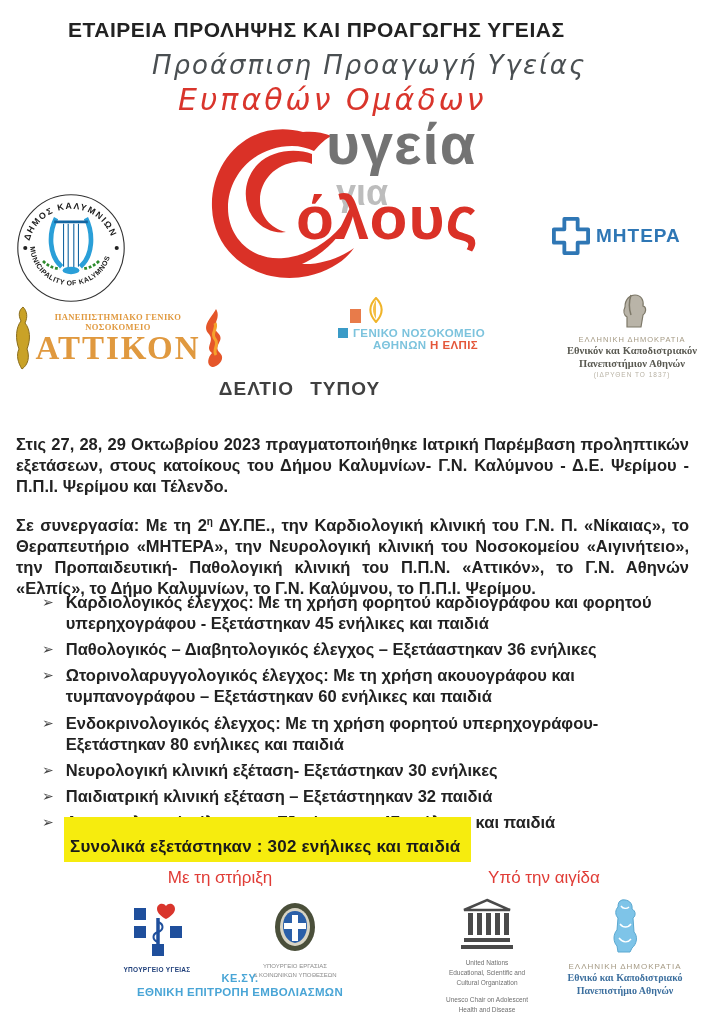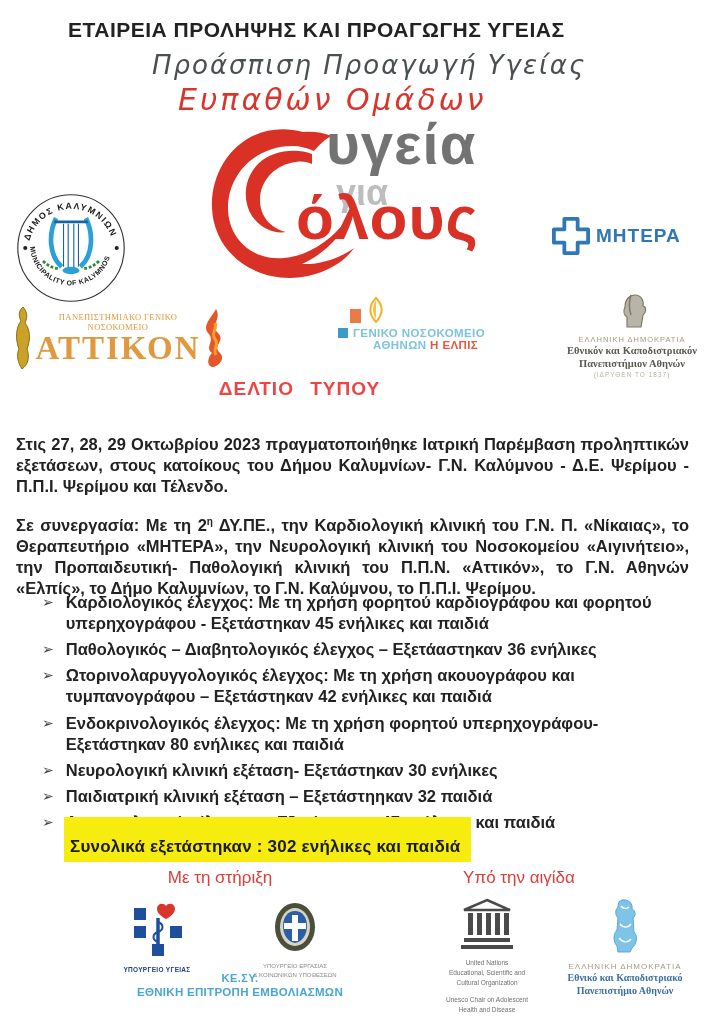--- a/index.html
+++ b/index.html
@@ -25,56 +25,56 @@
   
   .seal{left:15px;top:192px;width:112px;height:112px;}
 
   
   .mitera{left:552px;top:216px;width:142px;height:40px;display:flex;align-items:center;gap:6px;}
   .mitera .txt{font-size:19px;font-weight:bold;color:#2f77b5;letter-spacing:1px;}
 
   
   .attikon{left:12px;top:300px;width:216px;height:76px;display:flex;align-items:center;}
   .attikon .mid{flex:1;text-align:center;font-family:"Liberation Serif","DejaVu Serif",serif;color:#e0993f;}
-  .attikon .l1{font-size:8.5px;letter-spacing:.4px;font-weight:normal;}
+  .attikon .l1{font-size:8.5px;letter-spacing:.4px;font-weight:bold;}
   .attikon .l2{font-size:33px;font-weight:bold;letter-spacing:2px;line-height:1;}
 
   .elpis{left:338px;top:297px;width:150px;height:72px;font-size:11.5px;}
   .elpis .row1{display:flex;gap:5px;align-items:flex-end;margin-left:12px;height:26px;}
   .elpis .row2{display:flex;gap:5px;align-items:center;margin-top:4px;}
   .elpis .t1{color:#7cc3dd;font-weight:bold;letter-spacing:.4px;}
   .elpis .t2{color:#7cc3dd;font-weight:bold;margin-left:35px;letter-spacing:.4px;}
   .elpis .t2 .hope{color:#e4573a;}
 
   .uoa-top{left:562px;top:293px;width:140px;height:86px;text-align:center;}
   .uoa-top .l1{font-size:7.5px;color:#a59a84;letter-spacing:1px;margin-top:2px;}
   .uoa-top .l2,.uoa-top .l3{font-size:10.5px;font-weight:bold;color:#5a5a52;
         font-family:"Liberation Serif","DejaVu Serif",serif;line-height:1.25;}
   .uoa-top .l4{font-size:6.5px;color:#b8b2a4;letter-spacing:1px;margin-top:1px;}
 
   
   .pr-heading{left:0;top:378px;width:599px;text-align:center;font-size:19px;font-weight:bold;
-              letter-spacing:1px;word-spacing:10px;color:#ef4444;}
+              letter-spacing:1px;word-spacing:10px;color:#404040;}
   .para{left:16px;width:673px;font-size:16.5px;font-weight:bold;line-height:1.28;text-align:justify;color:#222;}
   .p1{top:417px;}
   .p2{top:498px;}
   sup{font-size:10px;}
 
   .bullets{left:42px;top:592px;width:640px;list-style:none;margin:0;padding:0;}
   .bullets li{display:flex;gap:12px;font-size:16.5px;font-weight:bold;line-height:1.28;
               margin-bottom:5px;color:#222;}
   .bullets .arrow{color:#444;flex:0 0 auto;font-size:14px;padding-top:2px;}
 
   .total{left:64px;top:817px;background:#f6ec0e;color:#1a1a1a;font-size:17px;font-weight:bold;
          padding:20px 10px 5px 6px;letter-spacing:.2px;}
 
   
   .red-head{top:868px;font-size:17px;font-weight:normal;color:#e03c36;}
   .rh1{left:110px;width:220px;text-align:center;}
-  .rh2{left:419px;width:200px;text-align:center;}
+  .rh2{left:444px;width:200px;text-align:center;}
 
   .f-col{position:absolute;text-align:center;}
   .f-health{left:112px;top:902px;width:90px;}
   .f-health .lbl{font-size:6.5px;font-weight:bold;color:#1f3f7a;margin-top:4px;letter-spacing:.3px;}
   .f-labor{left:240px;top:902px;width:110px;}
   .f-labor .lbl{font-size:6px;color:#8a8a8a;line-height:1.5;margin-top:6px;}
   .f-kesy{left:105px;top:972px;width:270px;color:#49a5d6;}
   .f-kesy .k1{font-size:11px;font-weight:bold;letter-spacing:.5px;}
   .f-kesy .k2{font-size:11.5px;font-weight:bold;letter-spacing:.3px;margin-top:2px;}
 
@@ -204,21 +204,21 @@
     <li>
         <span class="arrow">➢</span>
         <span>Καρδιολογικός έλεγχος: Με τη χρήση φορητού καρδιογράφου και φορητού υπερηχογράφου - Εξετάστηκαν 45 ενήλικες και παιδιά</span>
       </li>
     <li>
         <span class="arrow">➢</span>
         <span>Παθολογικός – Διαβητολογικός έλεγχος – Εξετάαστηκαν 36 ενήλικες</span>
       </li>
     <li>
         <span class="arrow">➢</span>
-        <span>Ωτορινολαρυγγολογικός έλεγχος: Με τη χρήση ακουογράφου και τυμπανογράφου – Εξετάστηκαν 42 ενήλικες και παιδιά</span>
+        <span>Ωτορινολαρυγγολογικός έλεγχος: Με τη χρήση ακουογράφου και τυμπανογράφου – Εξετάστηκαν 60 ενήλικες και παιδιά</span>
       </li>
     <li>
         <span class="arrow">➢</span>
         <span>Ενδοκρινολογικός έλεγχος: Με τη χρήση φορητού υπερηχογράφου- Εξετάστηκαν 80  ενήλικες και παιδιά</span>
       </li>
     <li>
         <span class="arrow">➢</span>
         <span>Νευρολογική κλινική εξέταση- Εξετάστηκαν 30 ενήλικες</span>
       </li>
     <li>

